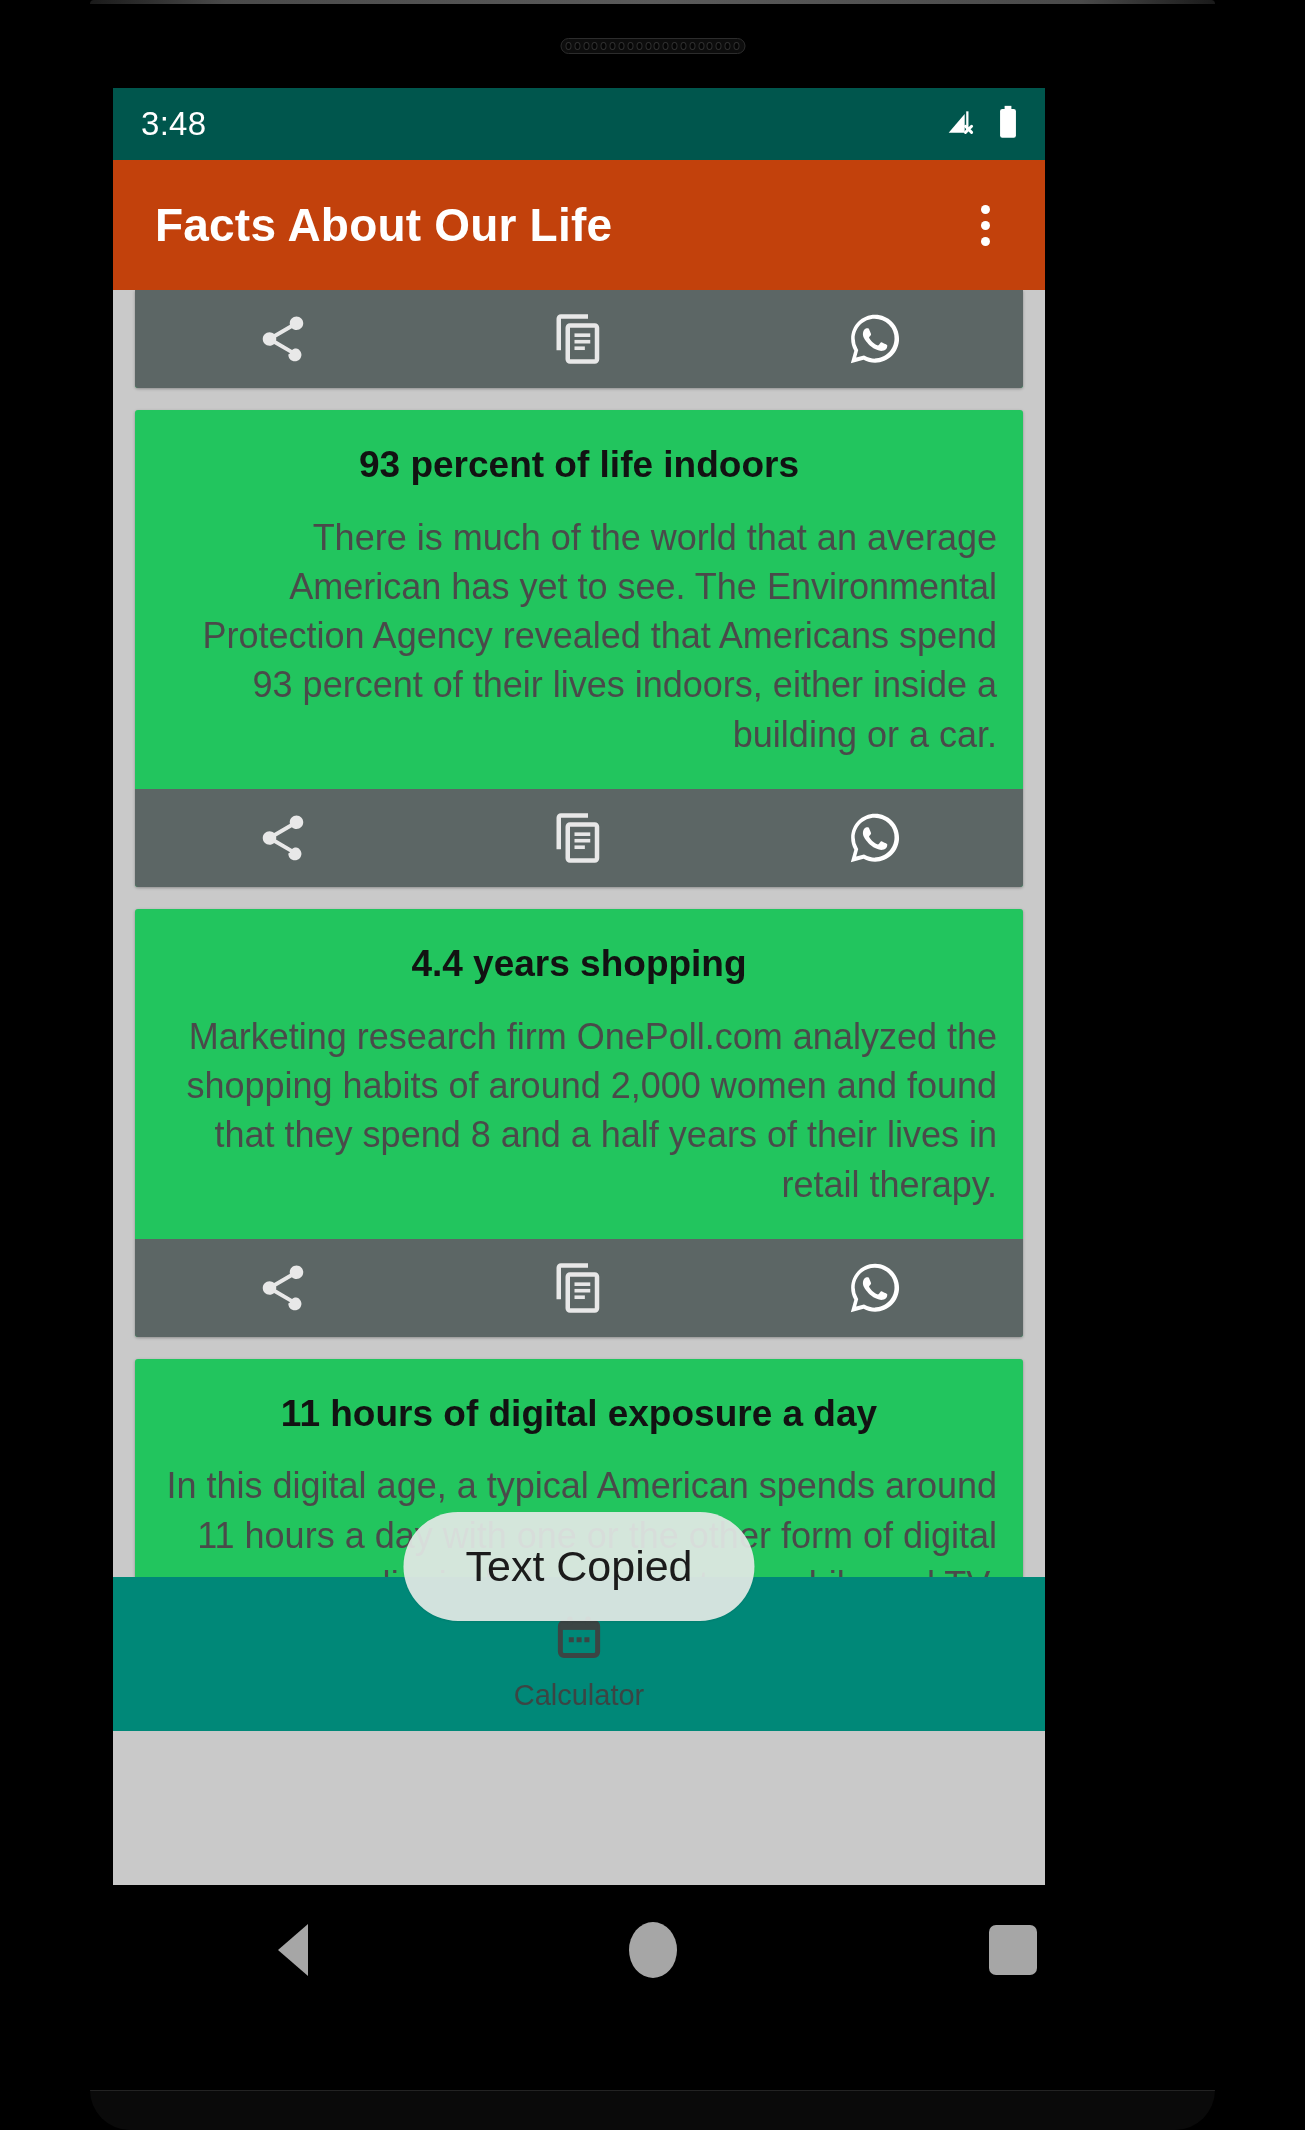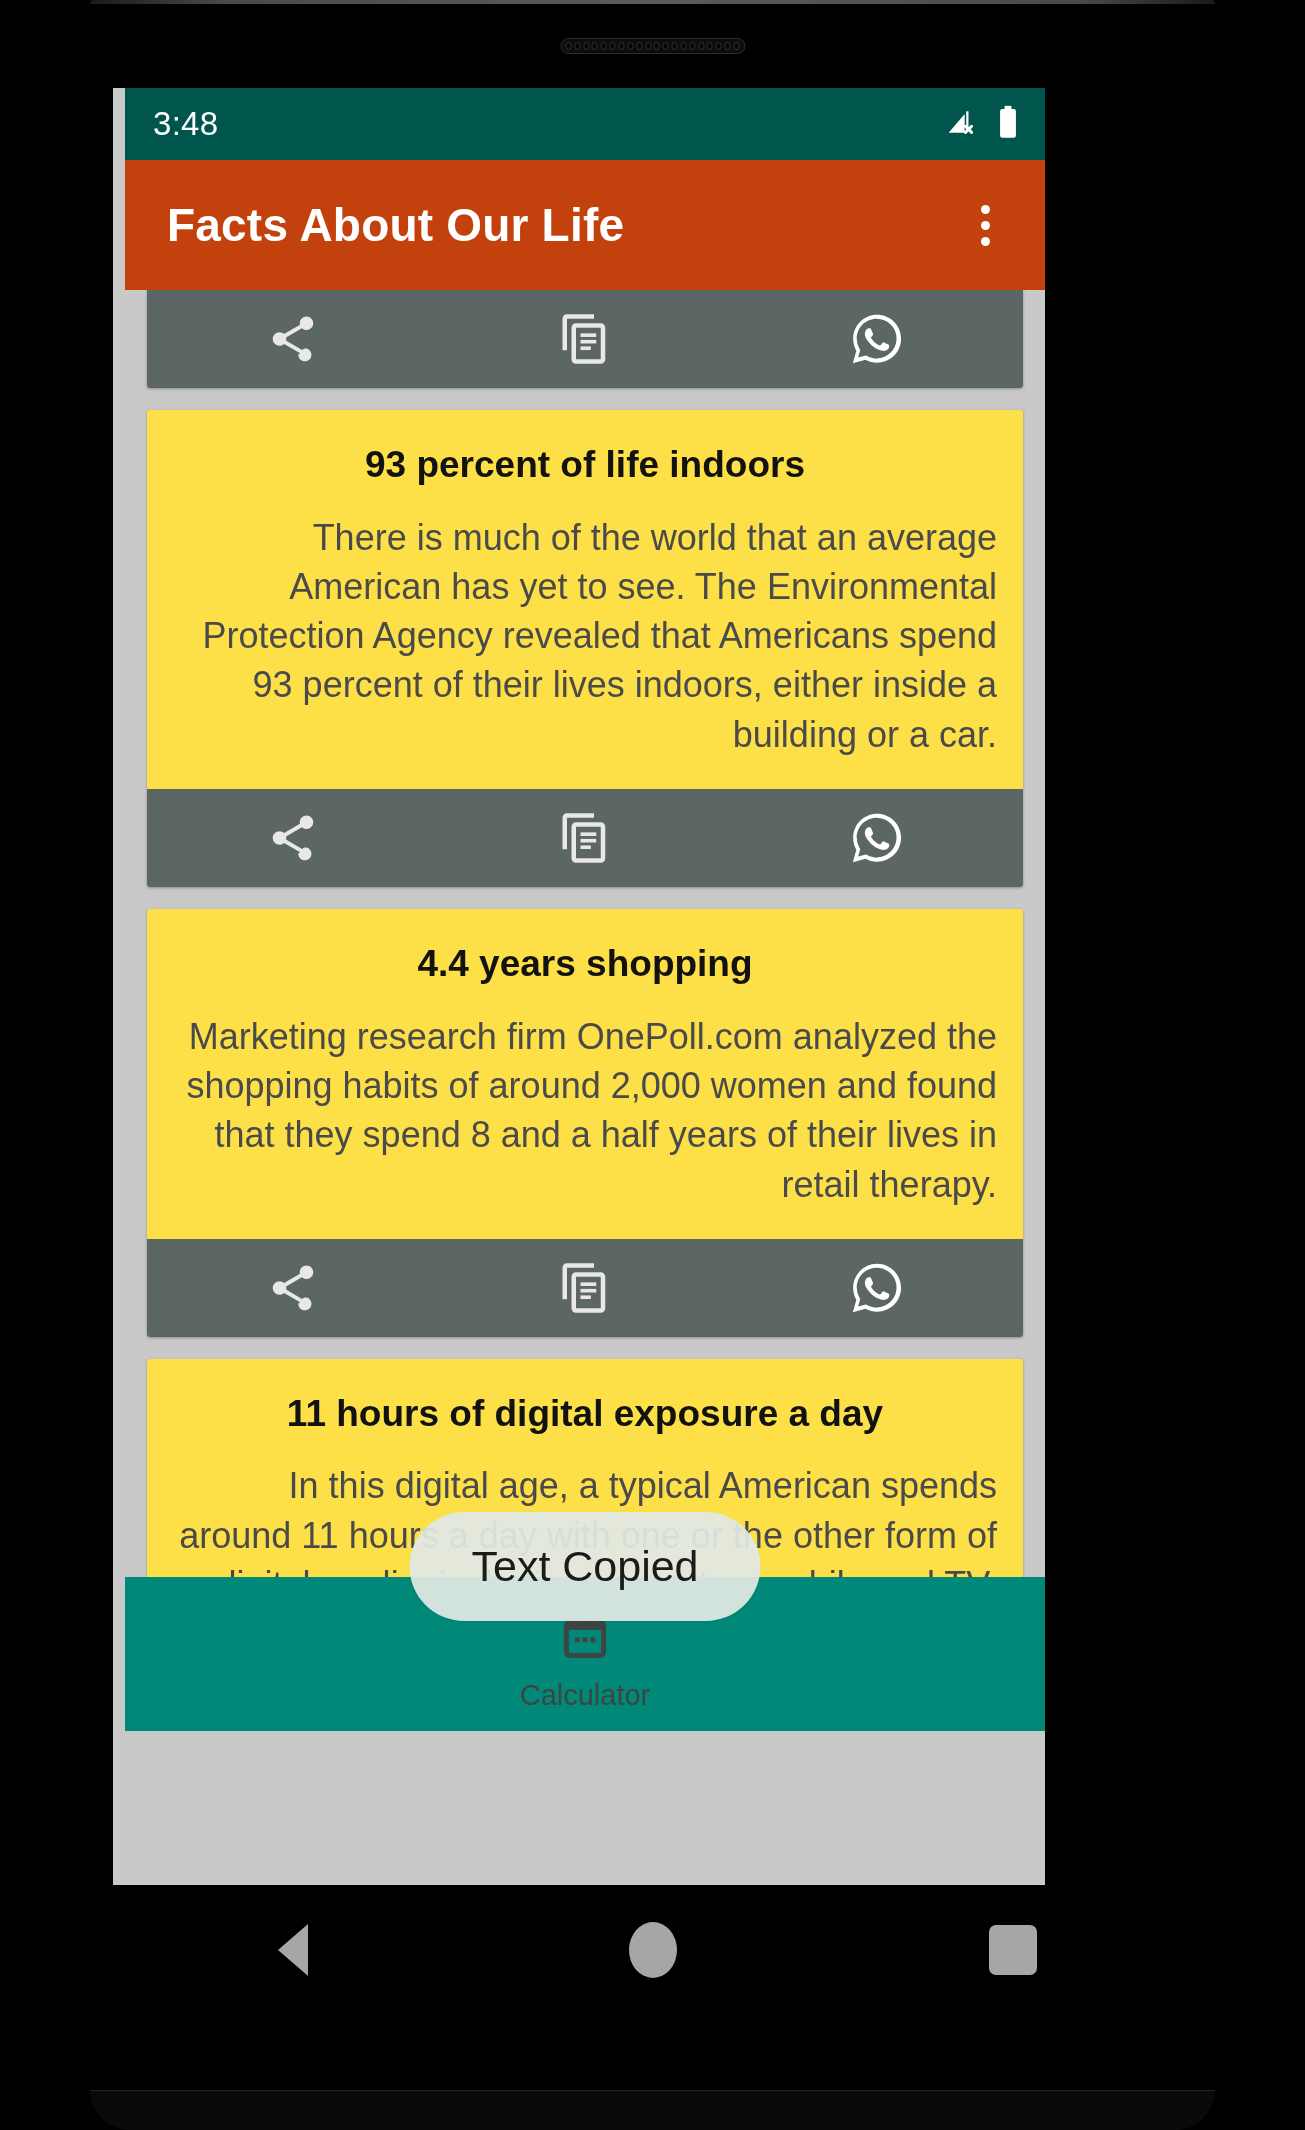--- a/index.html
+++ b/index.html
@@ -41,21 +41,20 @@
     border-top:1px solid #232323;
   }
 
   
   #screen{
     position:absolute;
     left:113px; top:88px;
     width:932px; height:1797px;
     background:#c9c9c9;
     overflow:hidden;
-    padding-left:12px;
   }
 
   
   .status-bar{
     height:72px;
     background:#00564d;
     display:flex; align-items:center;
     padding:0 26px 0 28px;
     color:#fff;
   }
@@ -93,21 +92,21 @@
   
   .content{
     position:relative;
     height:1441px;
     background:#c9c9c9;
     overflow:hidden;
   }
 
   .card{
     margin:0 22px 22px 22px;
-    background:#fde047;
+    background:#22c55e;
     border-radius:3px;
     box-shadow:0 1px 3px rgba(0,0,0,.30);
     overflow:hidden;
   }
   .card.first{ margin-top:0; border-radius:0 0 3px 3px; }
 
   .card-title{
     text-align:center;
     font-size:37px;
     font-weight:bold;

